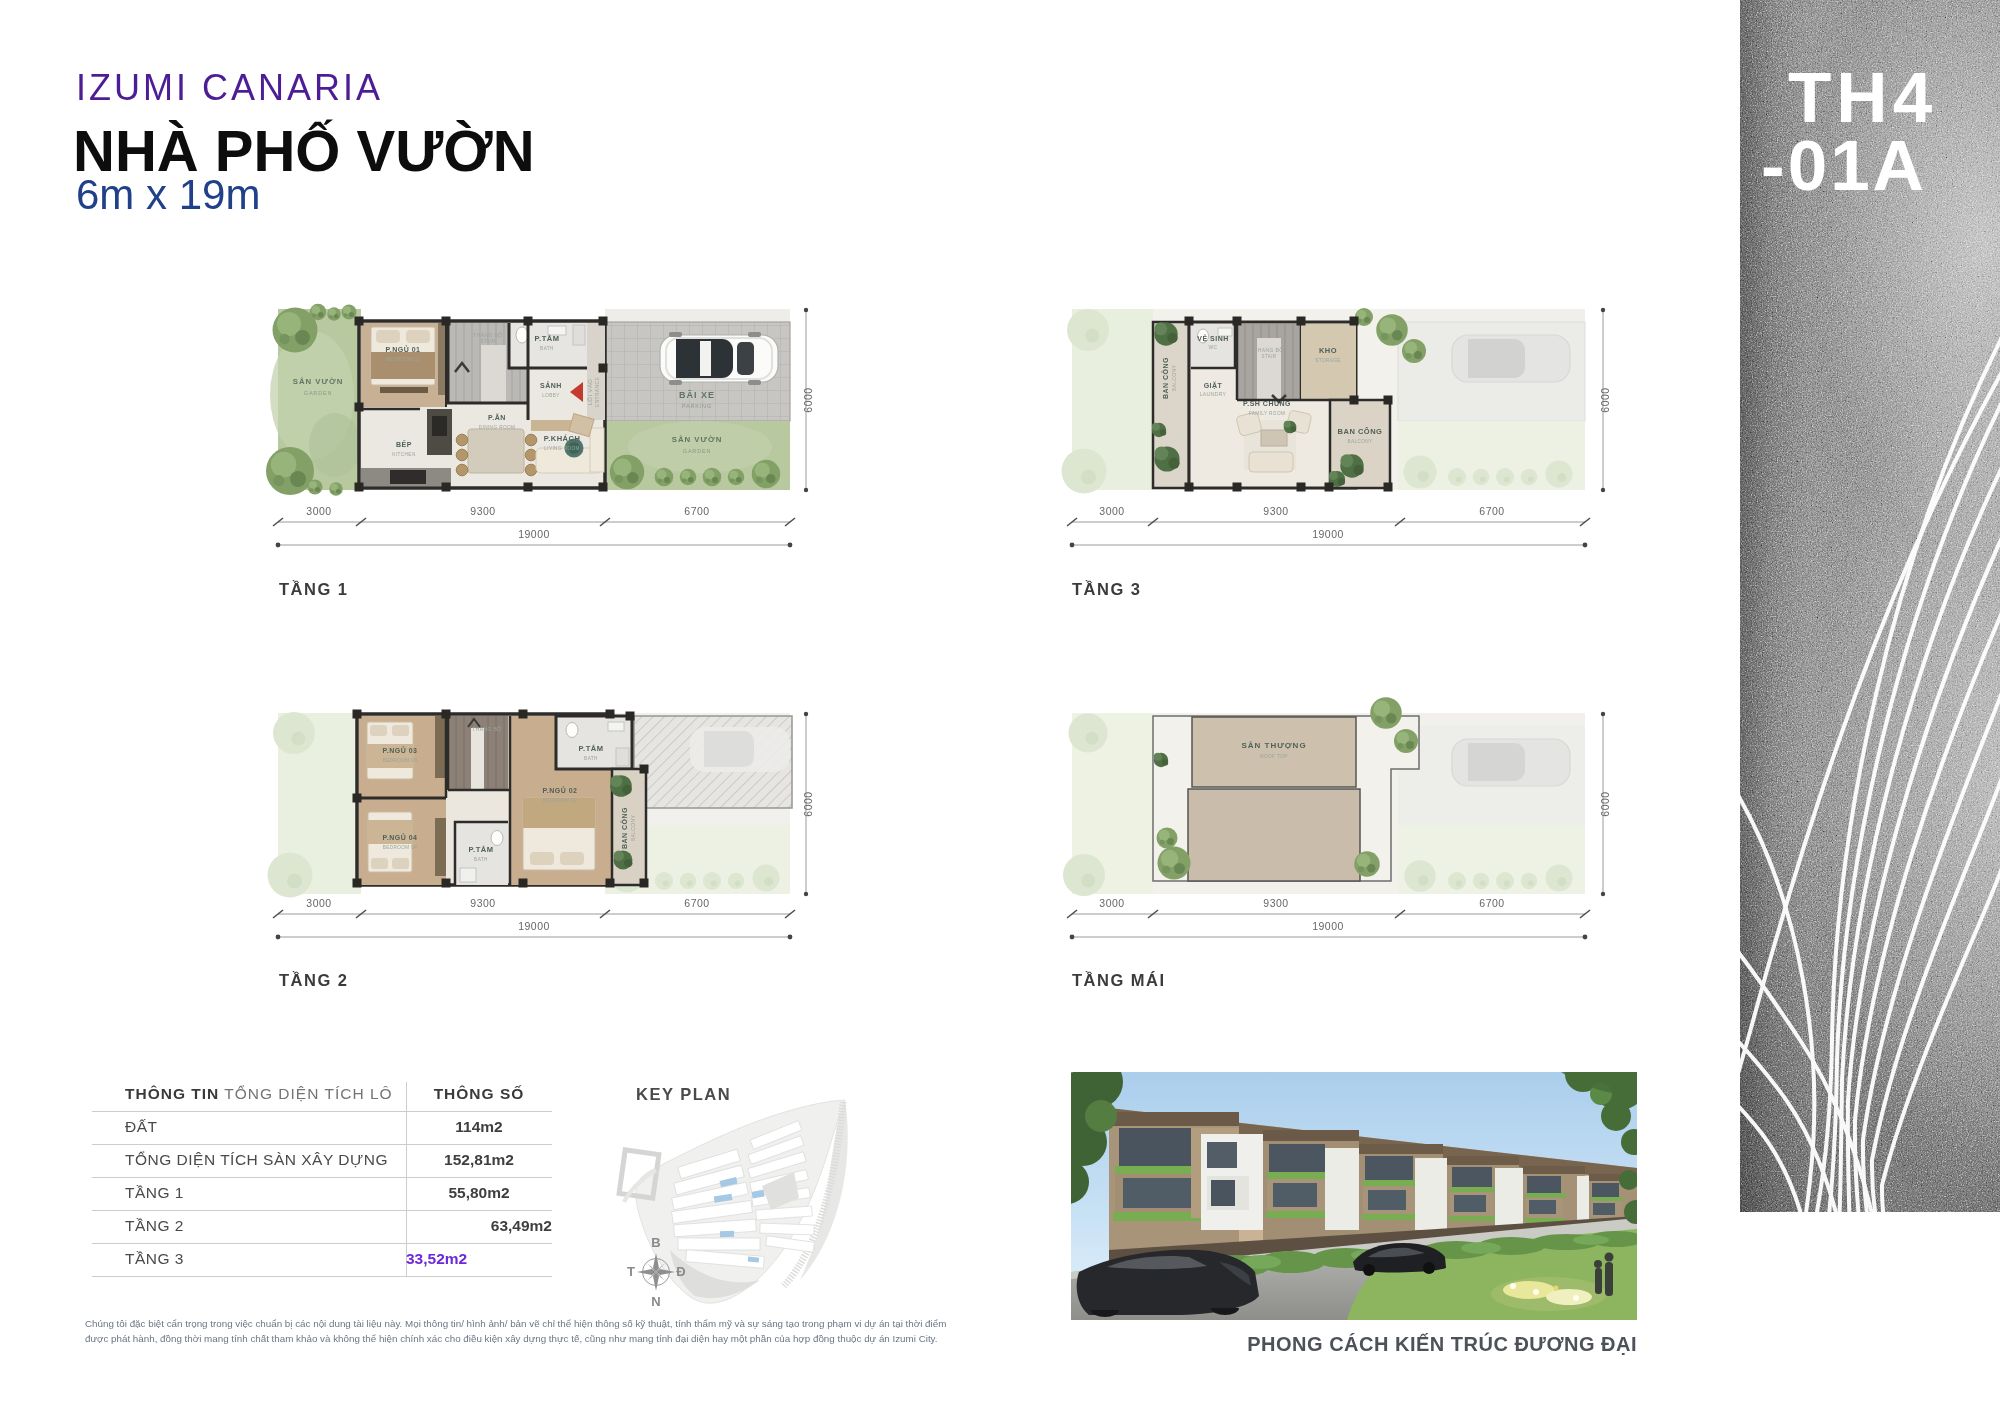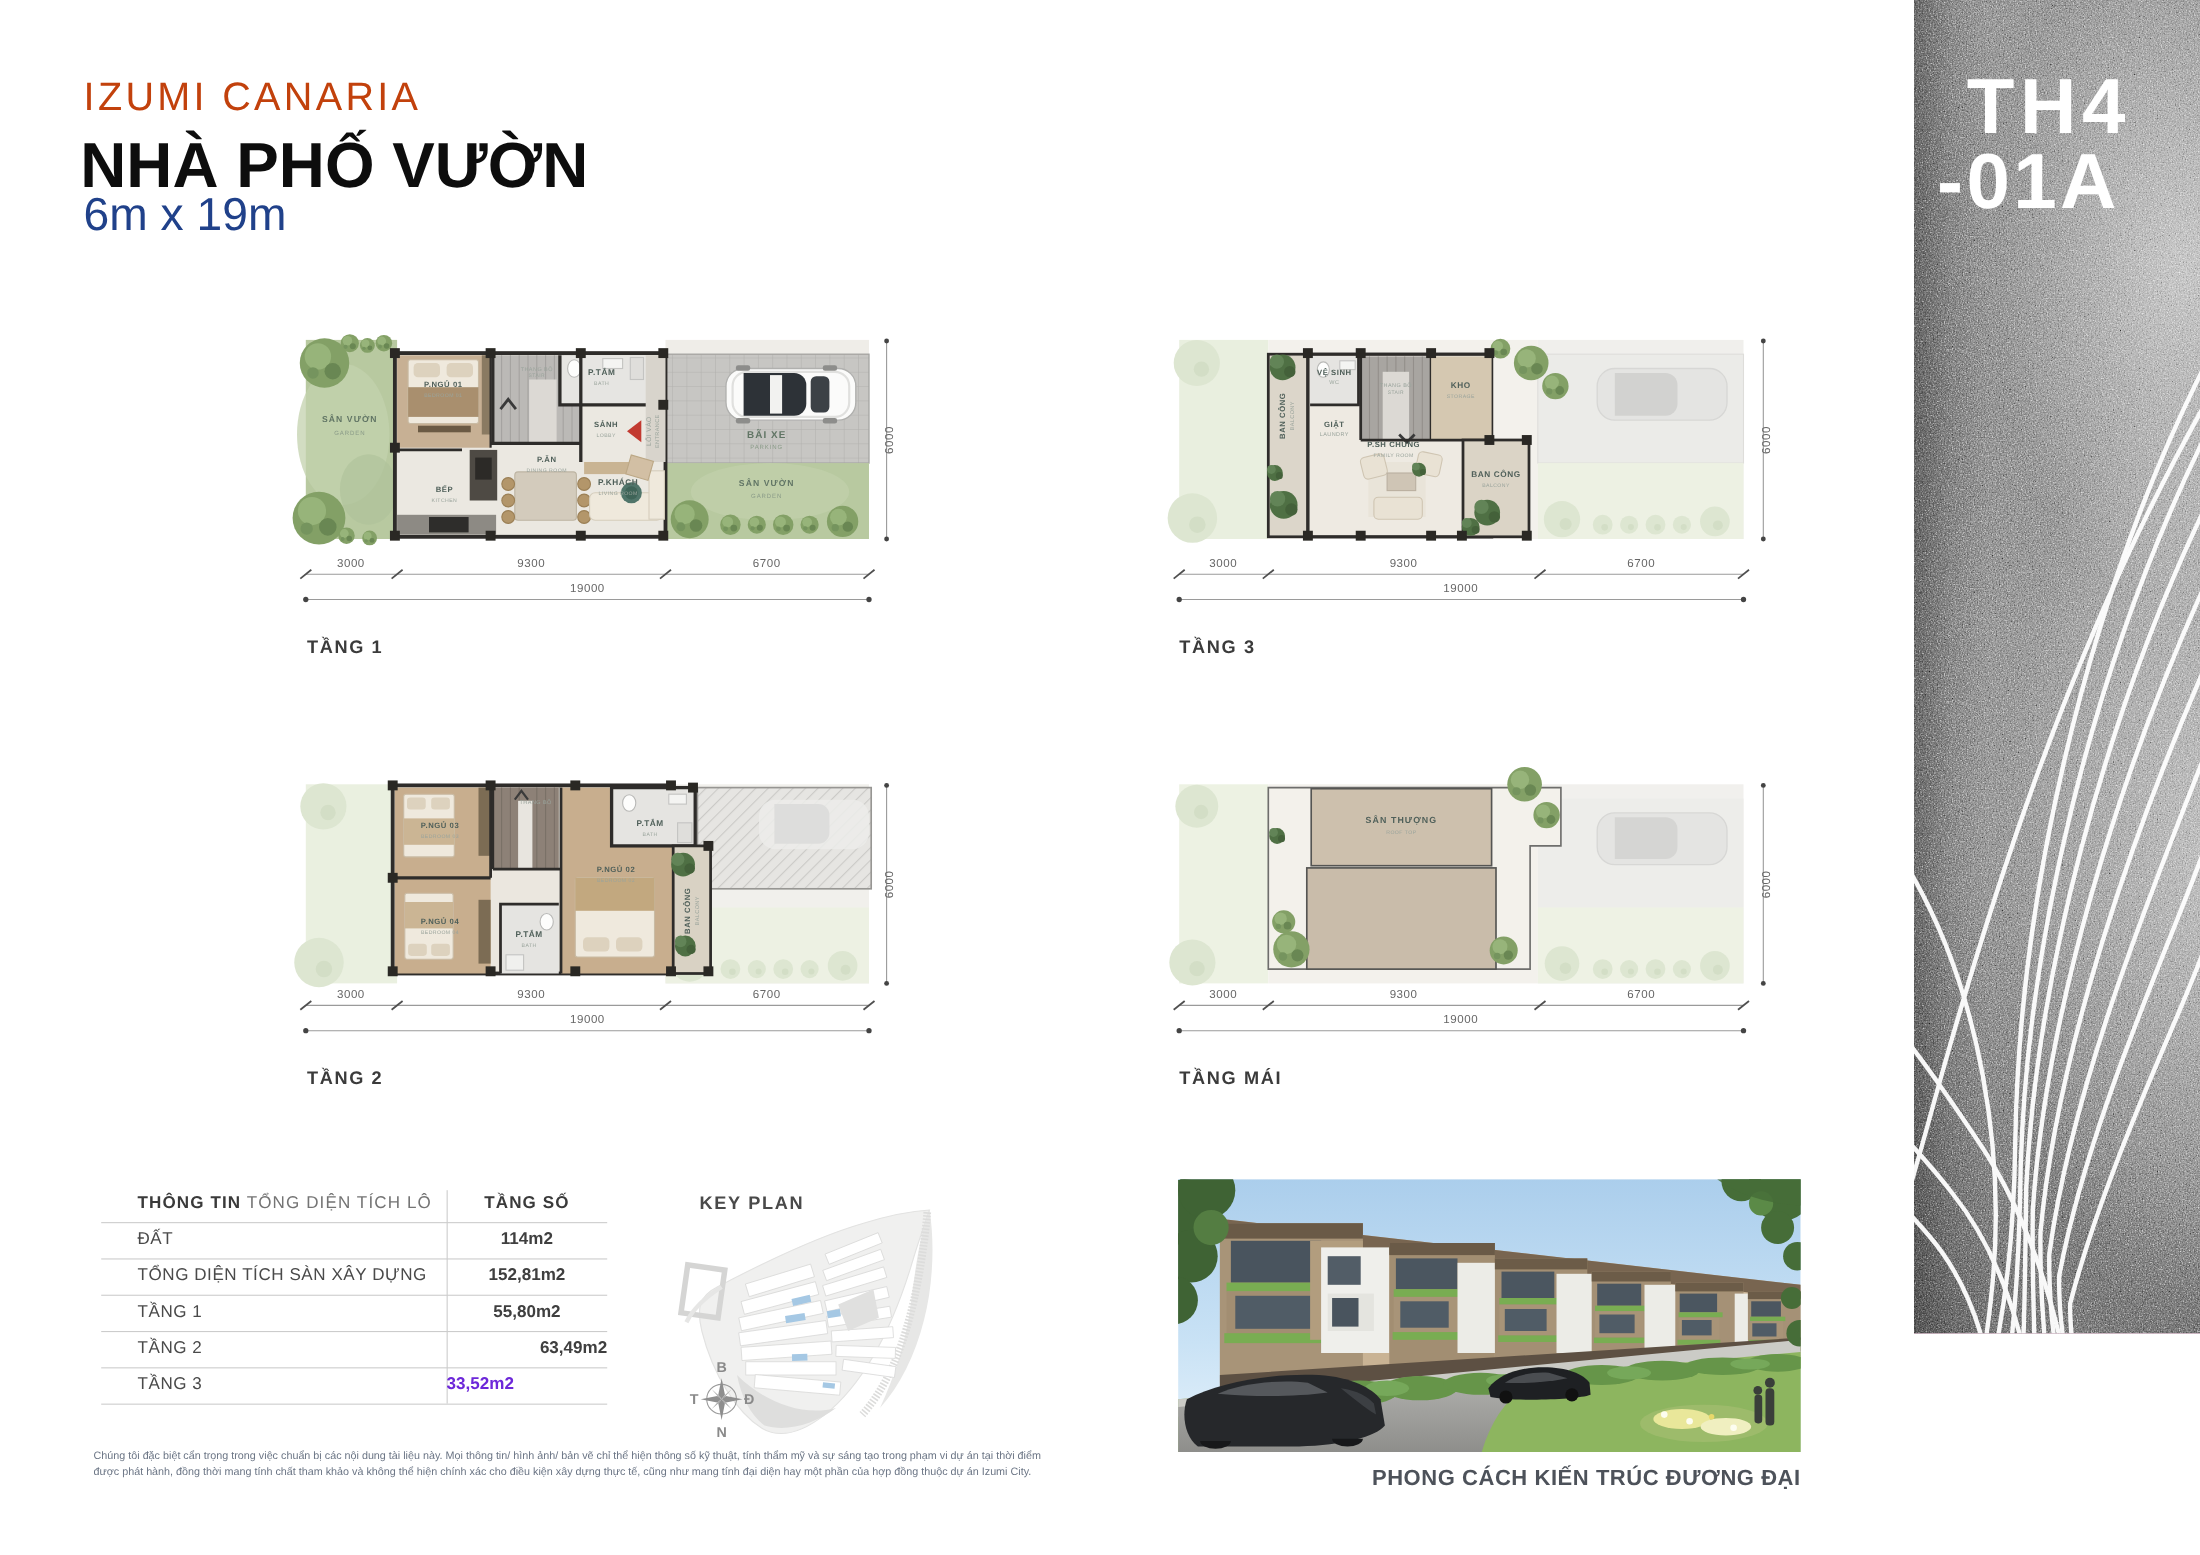--- a/index.html
+++ b/index.html
@@ -4,39 +4,39 @@
 <style>
   html,body{margin:0;padding:0;}
   body{width:2000px;height:1414px;position:relative;background:#ffffff;overflow:hidden;
        font-family:"Liberation Sans", sans-serif;}
   .abs{position:absolute;}
   .planTitle{font-weight:bold;color:#3b3b3b;font-size:16.5px;letter-spacing:1.5px;}
 </style>
 </head>
 <body>
 
-<div class="abs" style="left:76px;top:67px;color:#c2410c;font-size:36px;letter-spacing:3px;">IZUMI CANARIA</div>
+<div class="abs" style="left:76px;top:67px;color:#4c1d95;font-size:36px;letter-spacing:3px;">IZUMI CANARIA</div>
 <div class="abs" style="left:73px;top:117px;color:#0d0d0d;font-size:58px;font-weight:800;letter-spacing:0px;">NHÀ PHỐ VƯỜN</div>
 <div class="abs" style="left:76px;top:171px;color:#20418a;font-size:42px;">6m x 19m</div>
 
 <div class="abs planTitle" style="left:279px;top:580px;">TẦNG 1</div>
 <div class="abs planTitle" style="left:1072px;top:580px;">TẦNG 3</div>
 <div class="abs planTitle" style="left:279px;top:971px;">TẦNG 2</div>
 <div class="abs planTitle" style="left:1072px;top:971px;">TẦNG MÁI</div>
 
 <div class="abs" style="left:92px;top:1082px;width:460px;height:194px;color:#4a4a4a;">
   <div class="abs" style="left:314px;top:0px;width:1px;height:194px;background:#cccccc;"></div>
   <div class="abs" style="left:0px;top:29px;width:460px;height:1px;background:#cccccc;"></div>
   <div class="abs" style="left:0px;top:62px;width:460px;height:1px;background:#cccccc;"></div>
   <div class="abs" style="left:0px;top:95px;width:460px;height:1px;background:#cccccc;"></div>
   <div class="abs" style="left:0px;top:128px;width:460px;height:1px;background:#cccccc;"></div>
   <div class="abs" style="left:0px;top:161px;width:460px;height:1px;background:#cccccc;"></div>
   <div class="abs" style="left:0px;top:194px;width:460px;height:1px;background:#cccccc;"></div>
   <div class="abs" style="left:33px;top:3px;font-size:15.5px;letter-spacing:1px;"><b style="color:#3a3a3a;">THÔNG TIN</b> <span style="color:#747474;text-align:right;">TỔNG DIỆN TÍCH LÔ</span></div>
-  <div class="abs" style="left:314px;top:3px;width:146px;text-align:center;font-size:15.5px;font-weight:bold;color:#3a3a3a;letter-spacing:1px;">TẦNG SỐ</div>
+  <div class="abs" style="left:314px;top:3px;width:146px;text-align:center;font-size:15.5px;font-weight:bold;color:#3a3a3a;letter-spacing:1px;">THÔNG SỐ</div>
   <div class="abs" style="left:33px;top:36px;font-size:15.5px;letter-spacing:.5px;">ĐẤT</div>
   <div class="abs" style="left:314px;top:36px;width:146px;text-align:center;font-size:15.5px;font-weight:bold;color:#3f3f3f;">114m2</div>
   <div class="abs" style="left:33px;top:69px;font-size:15.5px;letter-spacing:.5px;">TỔNG DIỆN TÍCH SÀN XÂY DỰNG</div>
   <div class="abs" style="left:314px;top:69px;width:146px;text-align:center;font-size:15.5px;font-weight:bold;color:#3f3f3f;">152,81m2</div>
   <div class="abs" style="left:33px;top:102px;font-size:15.5px;letter-spacing:.5px;">TẦNG 1</div>
   <div class="abs" style="left:314px;top:102px;width:146px;text-align:center;font-size:15.5px;font-weight:bold;color:#3f3f3f;">55,80m2</div>
   <div class="abs" style="left:33px;top:135px;font-size:15.5px;letter-spacing:.5px;">TẦNG 2</div>
   <div class="abs" style="left:314px;top:135px;width:146px;text-align:right;font-size:15.5px;font-weight:bold;color:#3f3f3f;">63,49m2</div>
   <div class="abs" style="left:33px;top:168px;font-size:15.5px;letter-spacing:.5px;">TẦNG 3</div>
   <div class="abs" style="left:314px;top:168px;width:146px;font-size:15.5px;font-weight:bold;color:#6d28d9;">33,52m2</div>

